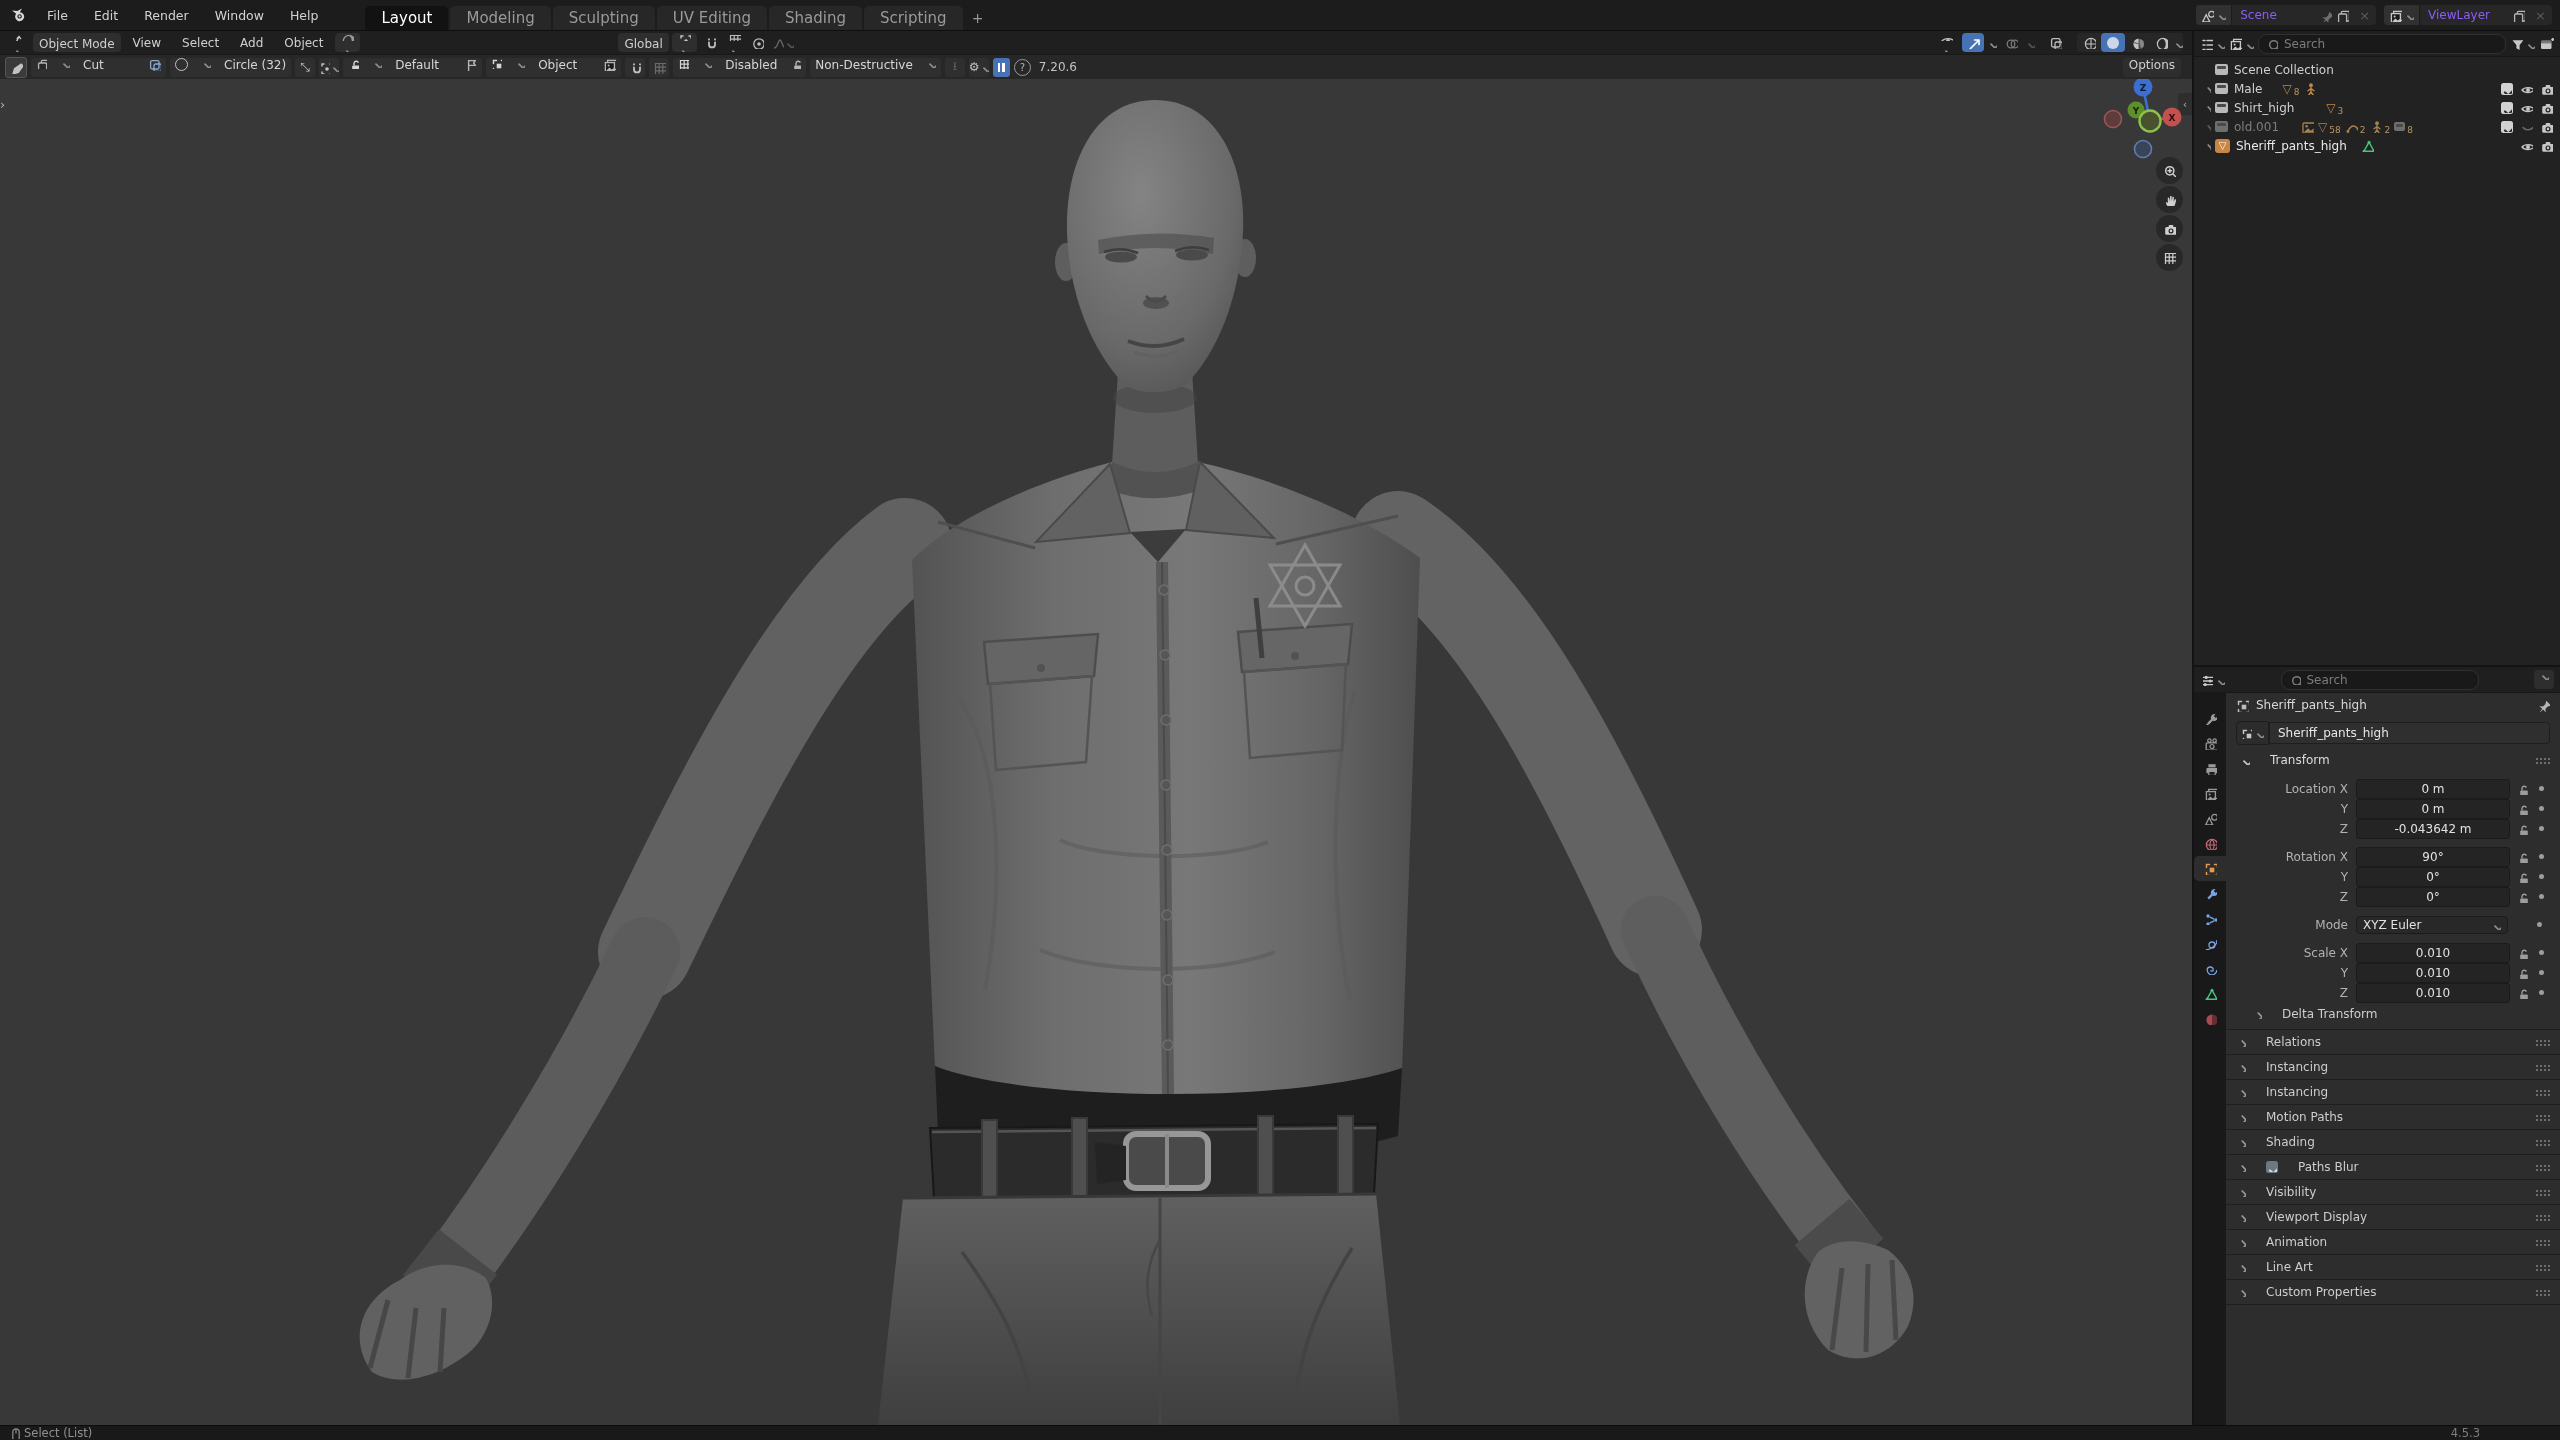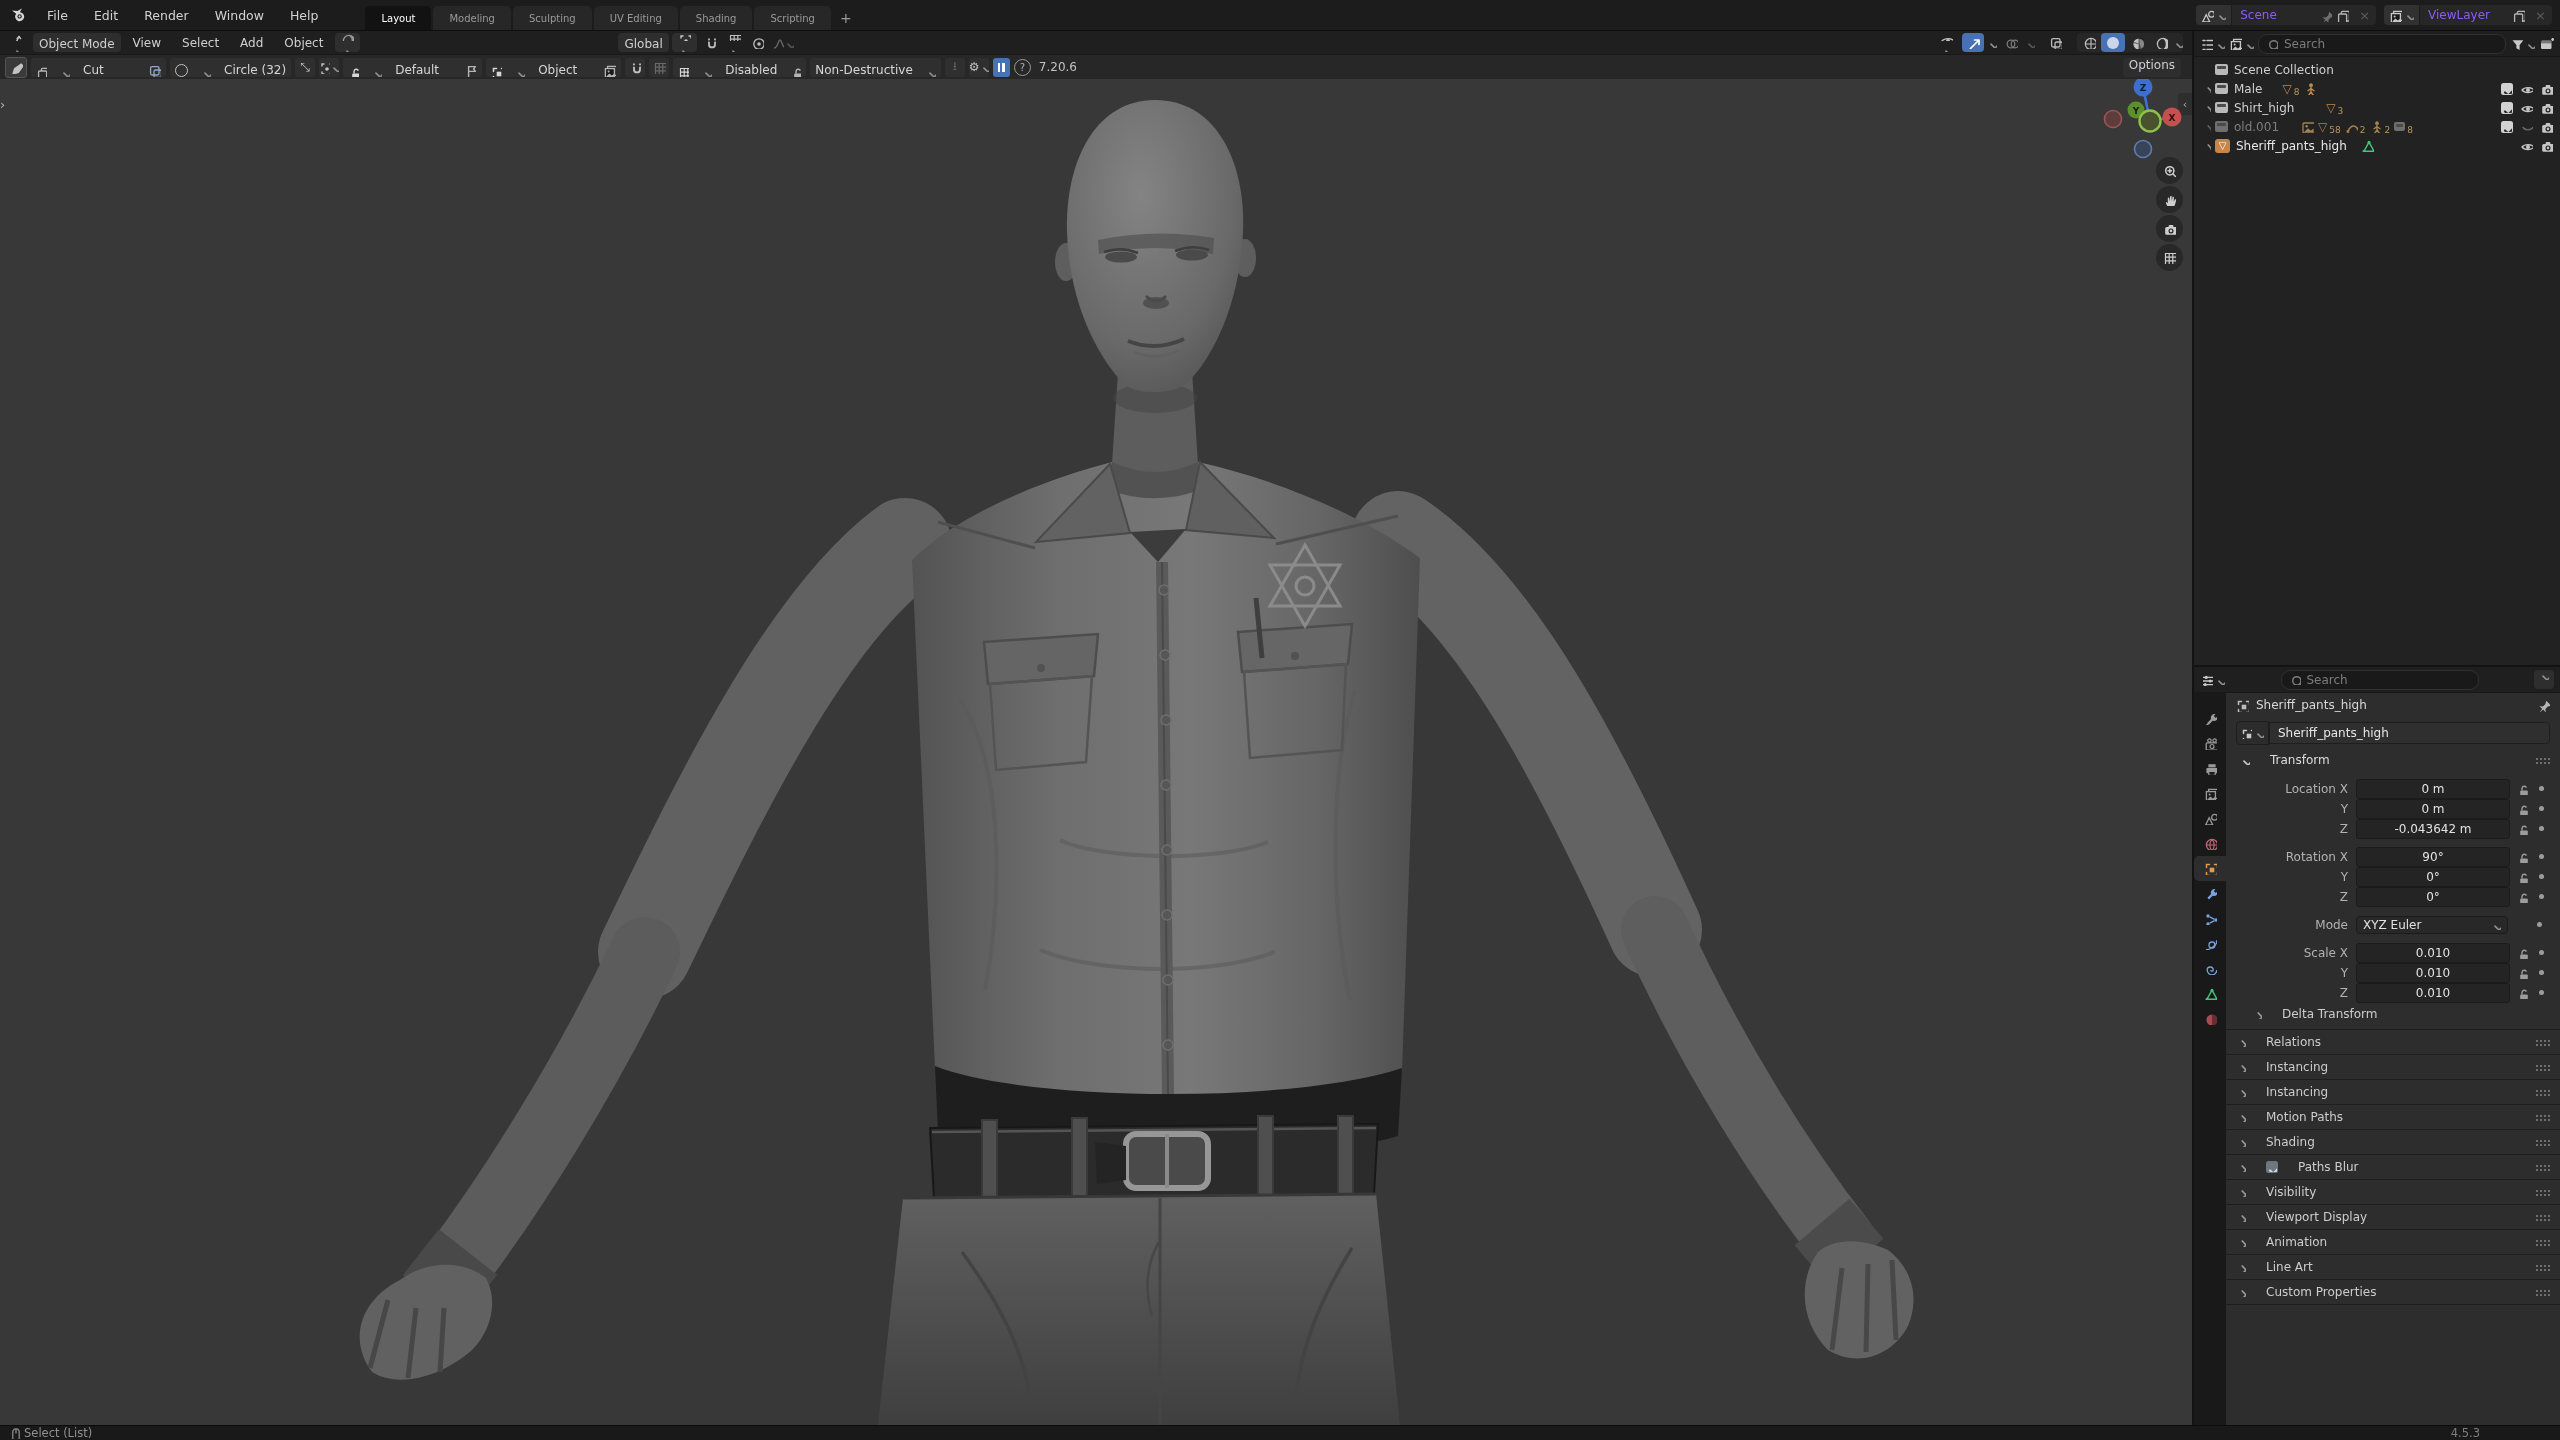--- a/index.html
+++ b/index.html
@@ -7,39 +7,39 @@
        font-family:"DejaVu Sans","Liberation Sans",sans-serif;font-size:12px;color:#c8c8c8;}
   .abs{position:absolute;}
   .flex{display:flex;align-items:center;}
   svg.ic{display:inline-block;vertical-align:middle;}
   .ic{width:13px;height:13px;stroke-width:1.5;}
   .chev{width:10px;height:10px;color:#8f8f8f;}
   
   #topbar{left:0;top:0;width:2560px;height:30px;background:#1c1c1c;border-bottom:1px solid #0e0e0e;display:flex;align-items:center;}
   .menu-item{padding:0 13px;height:30px;display:flex;align-items:center;color:#d2d2d2;font-size:12.5px;}
   #ws-tabs{margin-left:34px;display:flex;align-items:flex-end;height:30px;gap:2px;}
-  .ws-tab{height:24px;padding:0 16px;display:flex;align-items:center;border-radius:5px 5px 0 0;background:#272727;color:#9a9a9a;font-size:10px;}
+  .ws-tab{height:24px;padding:0 16px;display:flex;align-items:center;border-radius:5px 5px 0 0;background:#272727;color:#9a9a9a;font-size:15px;}
   .ws-tab.active{background:#121212;color:#fff;}
   .ws-add{height:24px;width:26px;display:flex;align-items:center;justify-content:center;color:#9a9a9a;font-size:14px;}
   .idwidget{height:20px;background:#272727;border-radius:4px;display:flex;align-items:center;overflow:hidden;}
   .idwidget .iw-ic{background:#313131;height:100%;display:flex;align-items:center;padding:0 5px;gap:2px;border-right:1px solid #1c1c1c;}
   .idwidget .iw-name{padding:0 8px;color:#8b5cf6;min-width:72px;}
   .idwidget .iw-x{color:#5c5c5c;padding:0 6px;font-size:13px;}
   
   #vheader{left:0;top:31px;width:2192px;height:23px;background:#1f1f1f;display:flex;align-items:center;padding:0 5px;gap:3px;box-sizing:border-box;}
   .hbtn{height:19px;display:inline-flex;align-items:center;gap:4px;padding:0 6px;border-radius:4px;background:#2e2e2e;color:#cfcfcf;flex-direction:column;}
   .hmenu{padding:0 9px;color:#cfcfcf;height:19px;display:inline-flex;align-items:center;}
   .tgl{width:22px;height:19px;border-radius:4px;display:inline-flex;align-items:center;justify-content:center;color:#bdbdbd;}
   .tgl.on{background:#4772b3;color:#fff;}
   .shade-grp{background:#272727;border-radius:4px;display:flex;height:19px;align-items:center;}
   .shade-btn{width:24px;height:19px;display:flex;align-items:center;justify-content:center;color:#c2c2c2;font-size:12px;}
   .shade-btn.on{background:#4772b3;border-radius:4px;color:#e8edf7;}
   
   #toolbar{left:0;top:54px;width:2192px;height:25px;background:#272727;border-top:1px solid #191919;display:flex;align-items:center;gap:4px;padding:0 5px;box-sizing:border-box;}
-  .tseg{background:#2f2f2f;height:19px;border-radius:3px;display:inline-flex;align-items:flex-end;padding:0 5px;gap:13px;color:#d6d6d6;}
+  .tseg{background:#2f2f2f;height:19px;border-radius:3px;display:inline-flex;align-items:flex-start;padding:0 5px;gap:13px;color:#d6d6d6;}
   .tico{width:20px;height:19px;background:#2f2f2f;border-radius:3px;display:inline-flex;align-items:center;justify-content:center;color:#c2c2c2;}
   .pause{width:17px;height:19px;background:#4772b3;border-radius:3px;display:inline-flex;align-items:center;justify-content:center;gap:2px;}
   .pause i{display:block;width:2.5px;height:9px;background:#fff;}
   .qmark{width:15px;height:15px;border:1.4px solid #9a9a9a;border-radius:50%;color:#b5b5b5;display:inline-flex;align-items:center;justify-content:center;font-size:10px;}
   
   #viewport{left:0;top:79px;width:2192px;height:1346px;background:#383838;overflow:hidden;}
   .navbtn{position:absolute;width:27px;height:27px;border-radius:50%;background:rgba(36,36,36,.78);display:flex;align-items:center;justify-content:center;color:#cfcfcf;}
   #vsplit{left:2192px;top:31px;width:2px;height:1394px;background:#131313;}
   
   #outliner{left:2194px;top:31px;width:366px;height:634px;background:#222222;}

